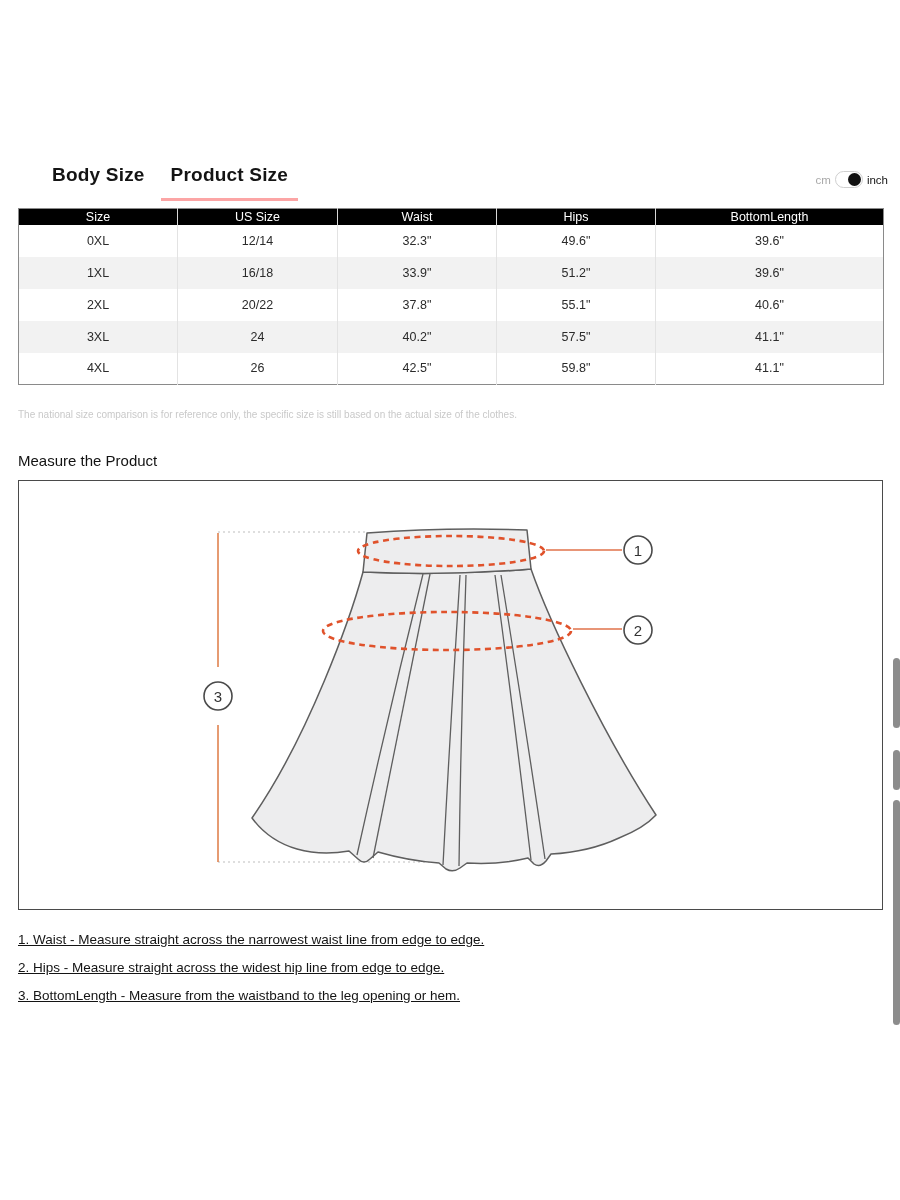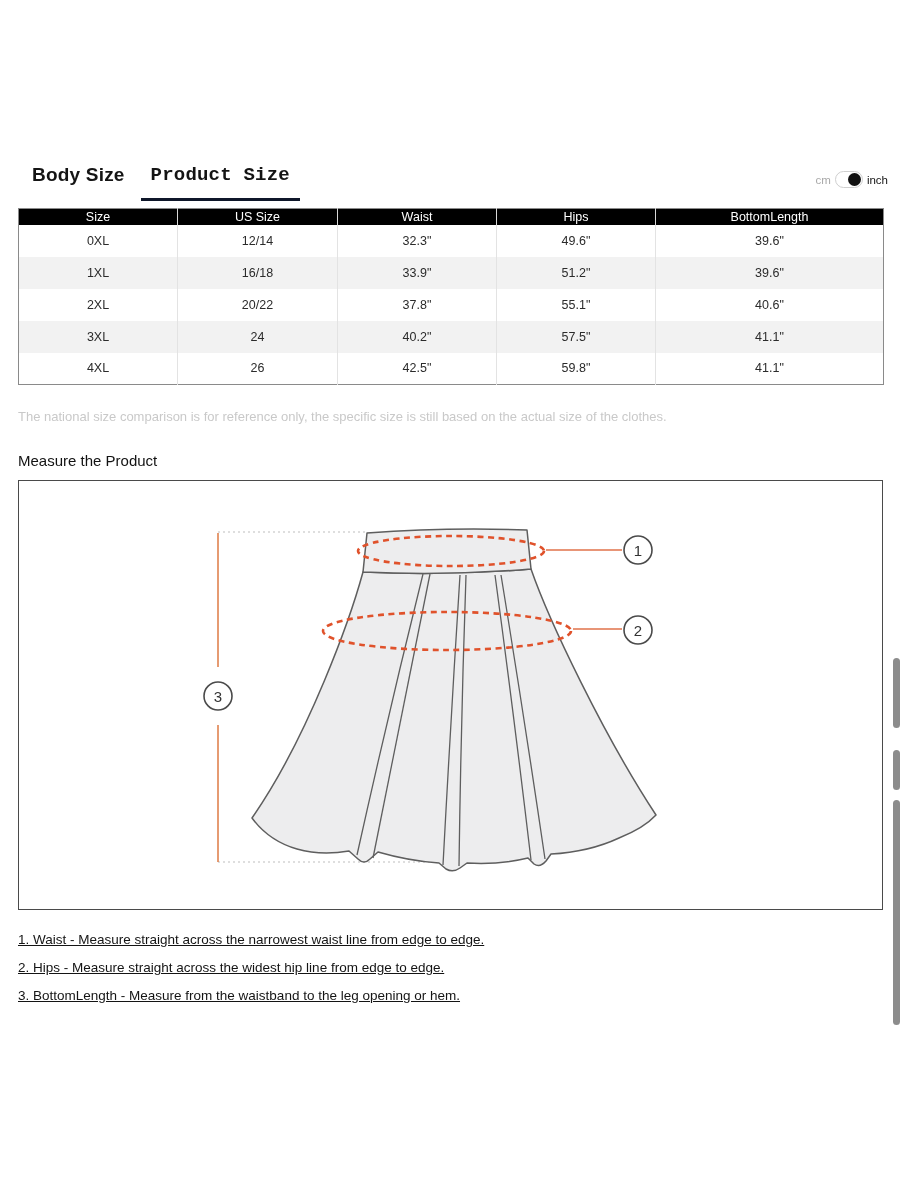--- a/index.html
+++ b/index.html
@@ -2,40 +2,40 @@
 <html><head>
 <meta charset="utf-8">
 <style>
   * { margin:0; padding:0; box-sizing:border-box; }
   html,body { width:900px; height:1200px; background:#ffffff;
               font-family:"Liberation Sans", sans-serif; overflow:hidden; }
   .page { position:relative; width:900px; height:1200px; background:#fff; }
 
   
   .tabs { position:absolute; left:32px; top:164px; display:flex; gap:26px; align-items:flex-start; }
-  .tab { font-size:19px; font-weight:bold; color:#141414; letter-spacing:.2px; cursor:pointer; padding-bottom:12px; }
-  .tab--active { border-bottom:3px solid #0f172a; padding-left:10px; padding-right:10px; margin-left:-10px; margin-right:-10px;font-family:Liberation Mono, monospace; }
+  .tab { font-size:19px; font-weight:bold; color:#141414; letter-spacing:.2px; cursor:pointer; padding-bottom:12px;margin-left:20px; }
+  .tab--active { border-bottom:3px solid #fca5a5; padding-left:10px; padding-right:10px; margin-left:-10px; margin-right:-10px; }
 
   
   .unit-toggle { position:absolute; right:12px; top:171px; display:flex; align-items:center; gap:4px; }
   .unit-label-cm { font-size:11.5px; color:#a9a9a9; }
   .unit-label-inch { font-size:11.5px; color:#141414; }
   .switch { position:relative; width:28px; height:17px; border:1px solid #cfcfcf; border-radius:9px; background:#fff; cursor:pointer; }
   .knob { position:absolute; top:1px; right:1px; width:13px; height:13px; border-radius:50%; background:#111; }
 
   
   .size-table-wrap { position:absolute; left:18px; top:208px; width:865px; }
   table.size-table { width:100%; border-collapse:collapse; border:1px solid #8a8a8a; table-layout:fixed; }
   table.size-table th { background:#000; color:#fff; font-weight:normal; font-size:12.5px; height:16px; border-right:1px solid #d8d8d8; }
   table.size-table th:last-child { border-right:none; }
   table.size-table td { text-align:center; font-size:12.5px; color:#2b2b2b; height:32px; border-right:1px solid #e3e3e3; }
   table.size-table td:last-child { border-right:none; }
   table.size-table tr.alt { background:#f2f2f2;padding-left:36px; }
 
-  .note { position:absolute; left:18px; top:409px; font-size:13px; color:#c9c9c9; }
+  .note { position:absolute; left:18px; top:409px; font-size:10px; color:#c9c9c9; }
 
   .section-title { position:absolute; left:18px; top:452px; font-size:15px; color:#121212; font-weight:500; }
 
   
   .diagram-box { position:absolute; left:18px; top:480px; width:865px; height:430px; border:1px solid #4a4a4a; background:#fff; }
   .diagram-box svg { display:block; }
 
   
   .instructions { position:absolute; left:18px; top:926px; font-size:13.5px; color:#141414; line-height:28px;text-decoration:underline; }
 

